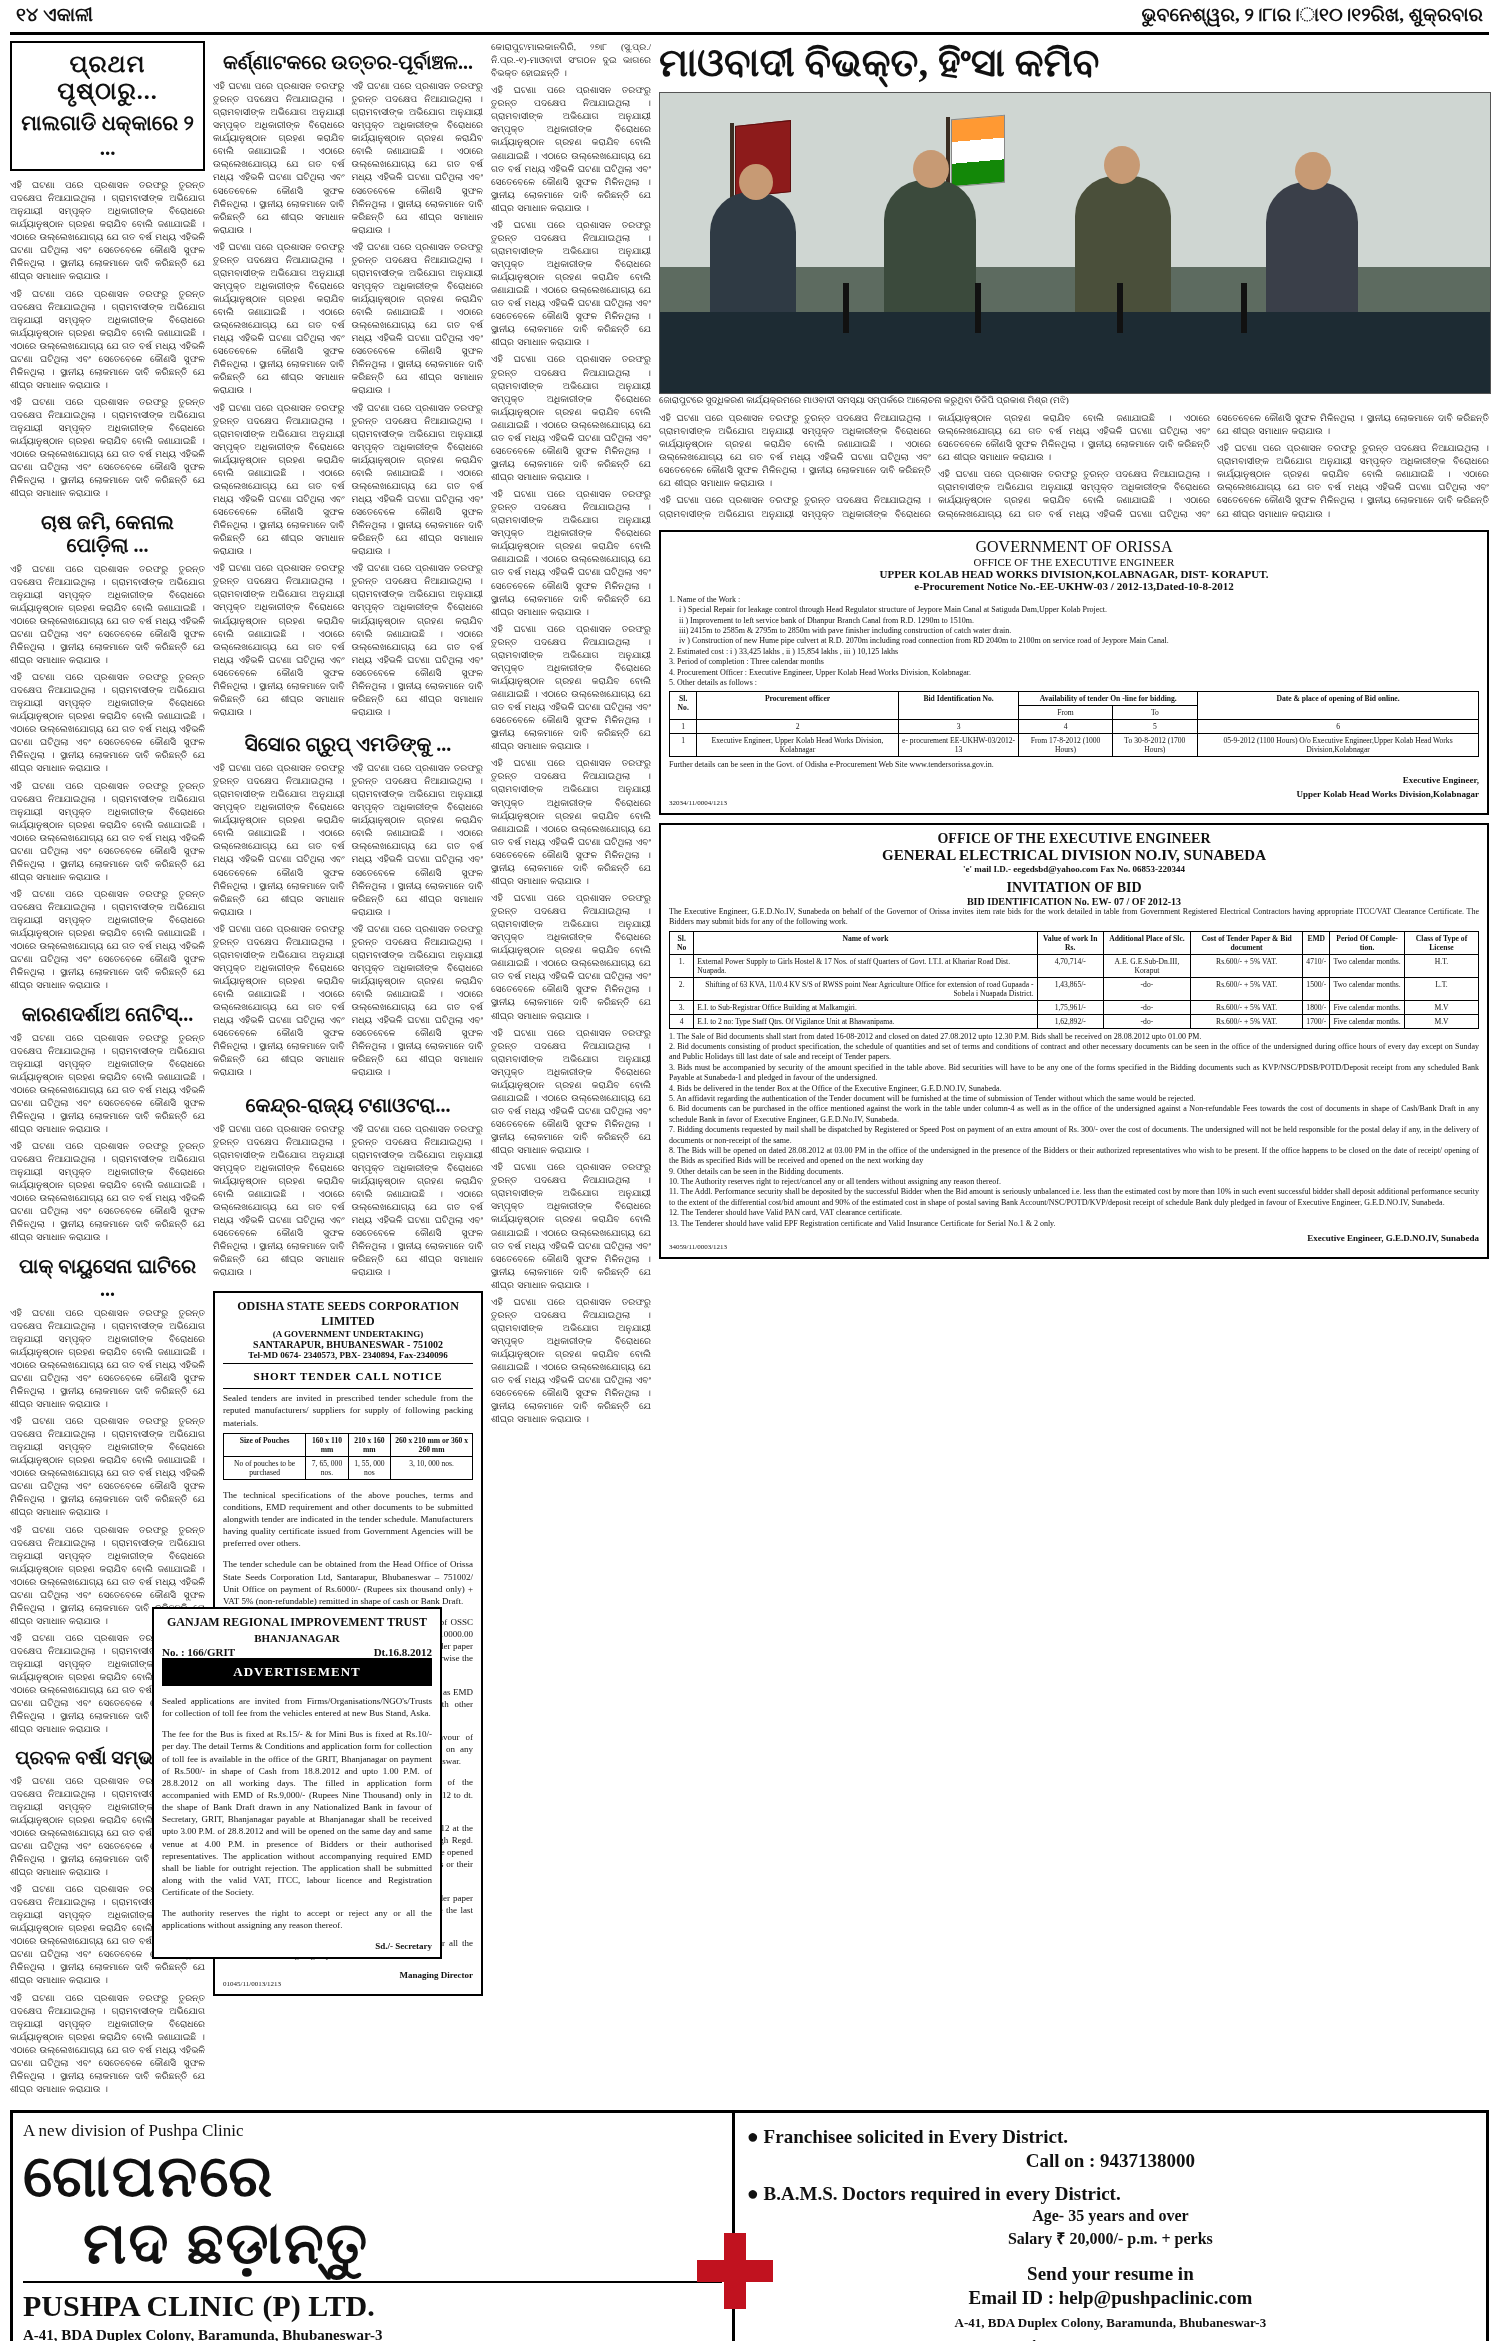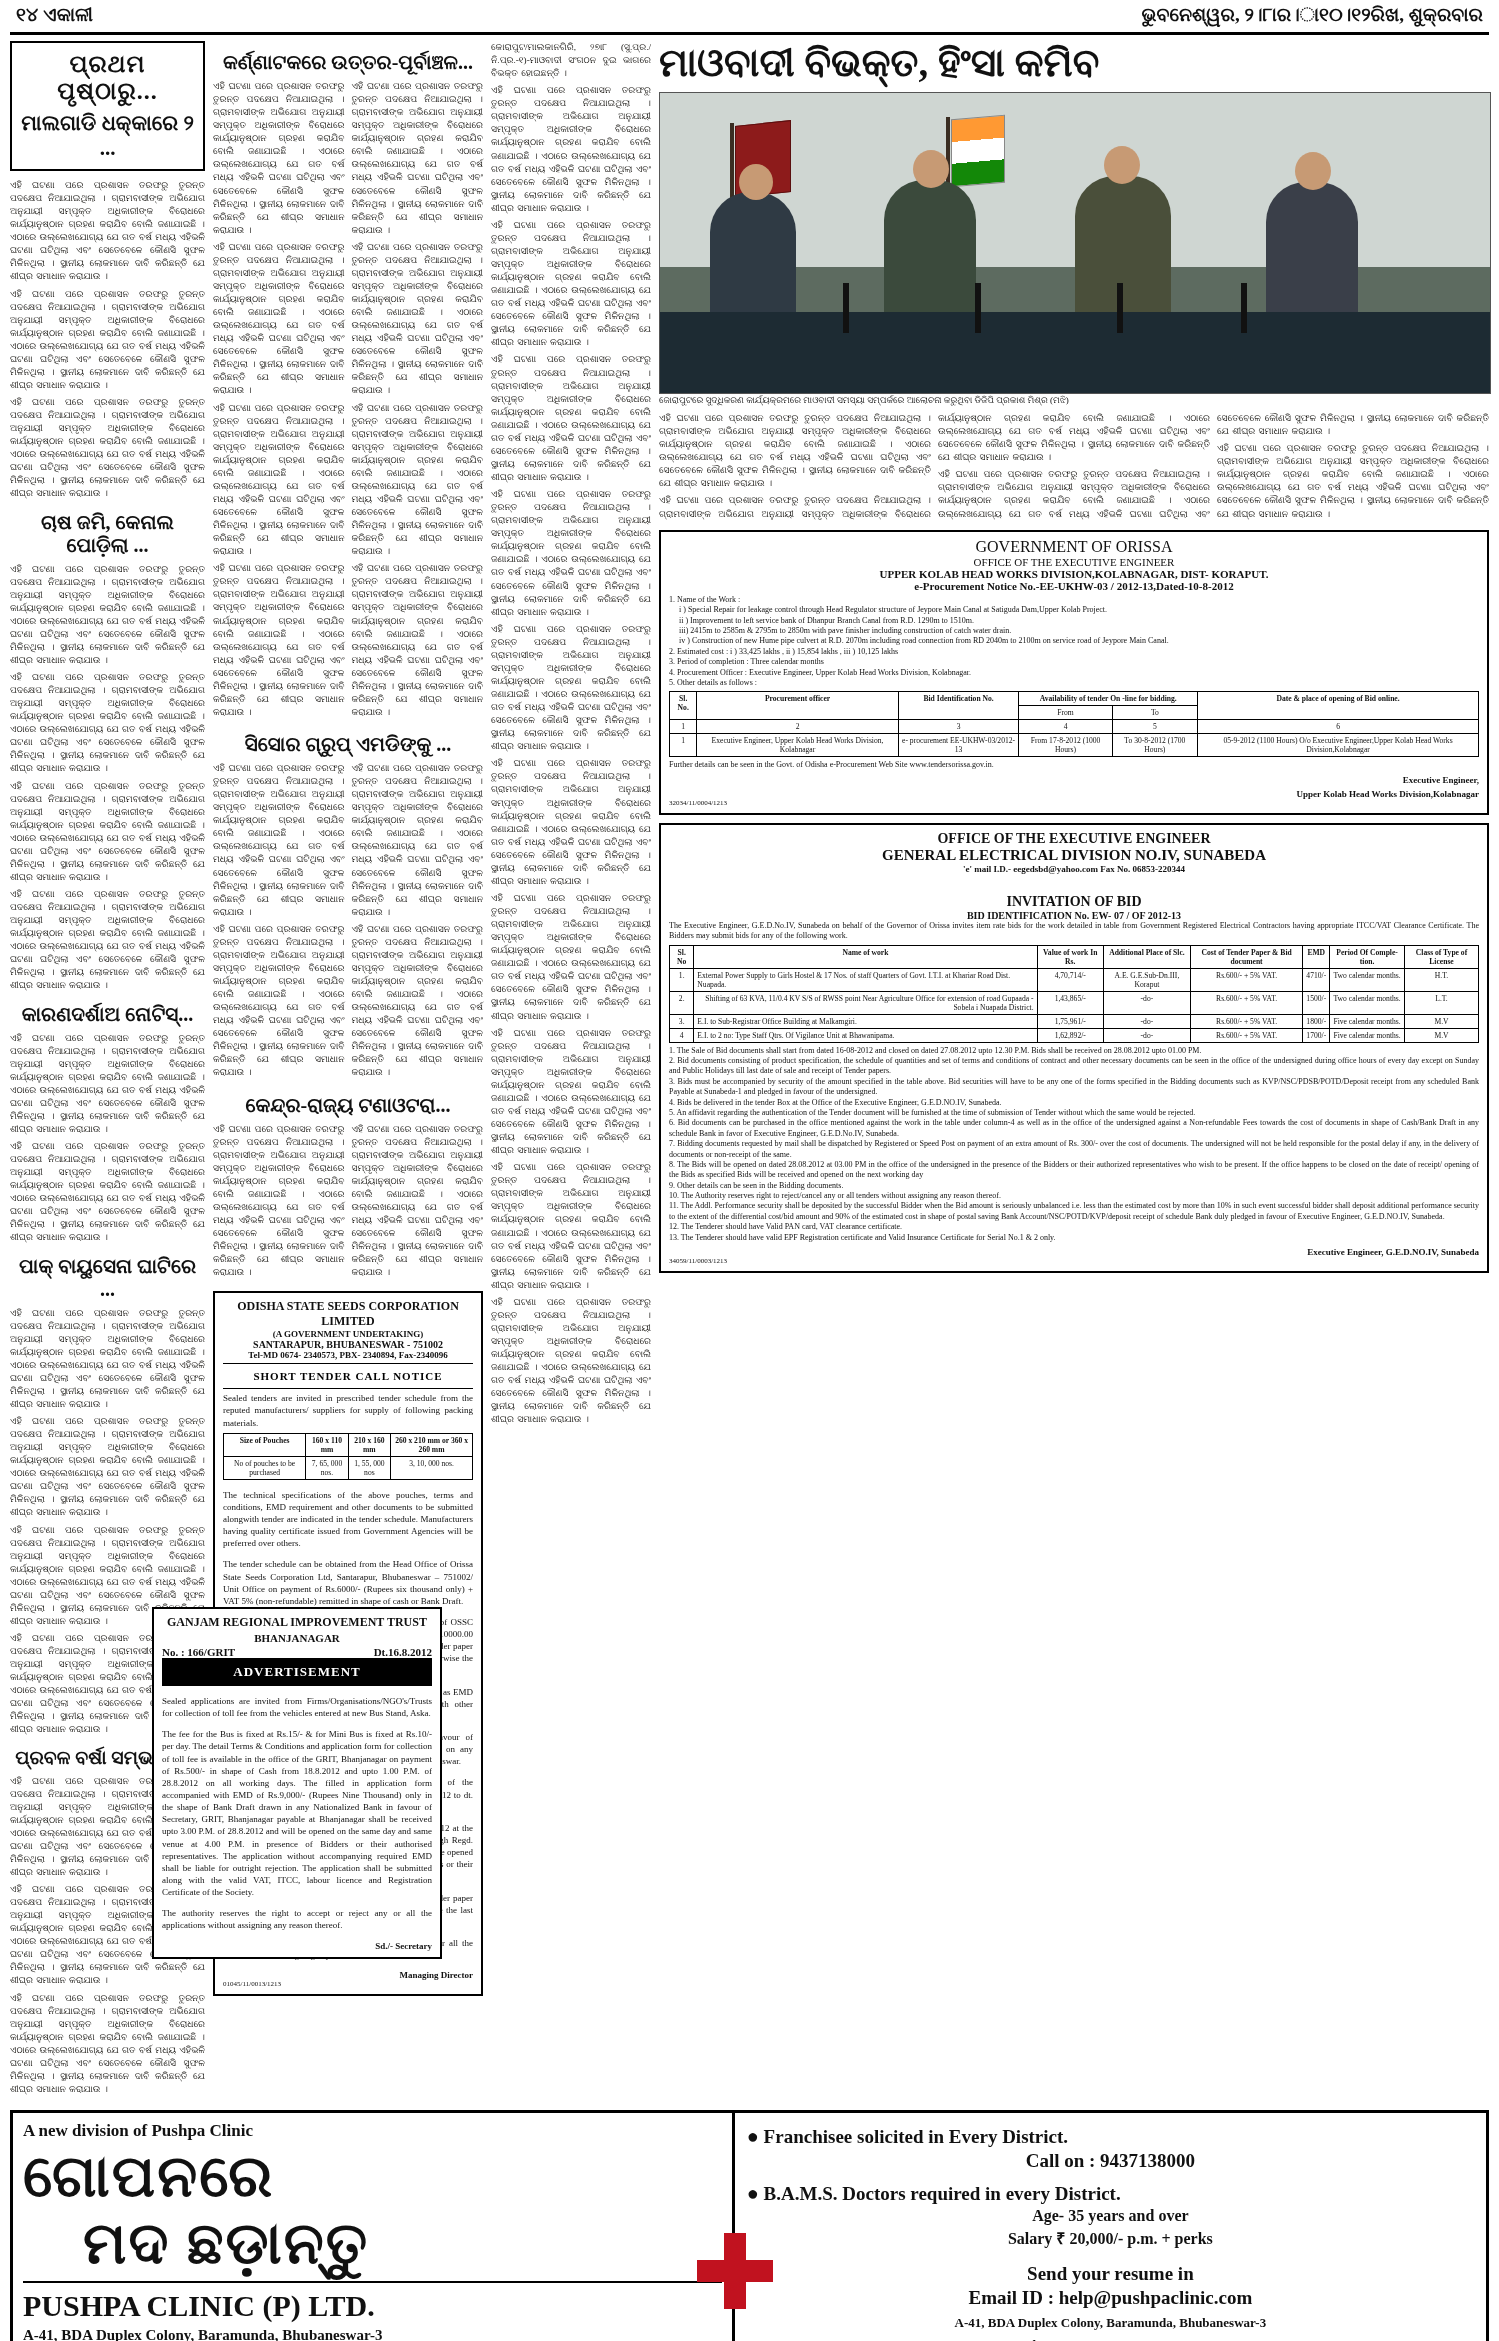--- a/index.html
+++ b/index.html
@@ -66,21 +66,21 @@
   table.t td,table.t th{border:1px solid #000;padding:2px 3px;vertical-align:top;text-align:center;}
   table.t th{font-weight:bold;}
   .lbl-band{background:#000;color:#fff;font-weight:bold;font-size:13px;padding:6px 0;text-align:center;letter-spacing:1px;}
   .sign{text-align:right;font-size:9px;font-weight:bold;margin-top:4px;}
   .tinyref{font-size:7px;}
 
   
   .banner{display:flex;border:3px solid #000;margin-top:10px;height:360px;}
   .ban-left{width:49%;border-right:3px solid #000;padding:8px 10px;box-sizing:border-box;}
   .ban-right{flex:1;padding:10px 12px;box-sizing:border-box;position:relative;}
-  .ban-left .t1{font-size:17px;font-weight:bold;font-family:"Liberation Serif",serif;}
+  .ban-left .t1{font-size:17px;font-weight:normal;font-family:"Liberation Serif",serif;}
   .ban-left .odia-big{font-size:58px;font-weight:bold;line-height:1.05;letter-spacing:2px;margin:6px 0 2px 0;}
   .ban-left .clinic{font-size:30px;font-weight:bold;letter-spacing:0px;margin-top:6px;}
   .ban-left .addr{font-size:15px;font-weight:bold;margin-top:4px;}
   .cross{position:absolute;left:-38px;top:120px;width:76px;height:76px;}
   .cross:before,.cross:after{content:"";position:absolute;background:#c1121f;}
   .cross:before{left:27px;top:0;width:22px;height:76px;}
   .cross:after{left:0;top:27px;width:76px;height:22px;}
   .bullet{font-size:19px;font-weight:bold;margin:2px 0;}
   .bullet .dot{font-size:20px;}
   .callline{font-size:19px;font-weight:bold;text-align:center;margin:2px 0 10px 0;}
@@ -312,21 +312,21 @@
         <div class="sign">Executive Engineer,</div>
         <div class="sign">Upper Kolab Head Works Division,Kolabnagar</div>
         <div class="tinyref">32034/11/0004/1213</div>
       </div>
 
       <div class="ad">
         <div class="ad-center">
           <div style="font-size:14px;font-weight:bold">OFFICE OF THE EXECUTIVE ENGINEER</div>
           <div style="font-size:15px;font-weight:bold">GENERAL ELECTRICAL DIVISION NO.IV, SUNABEDA</div>
           <div style="font-size:9px;font-weight:bold">'e' mail I.D.- eegedsbd@yahoo.com Fax No. 06853-220344</div>
-          <div style="font-size:14px;font-weight:bold;margin-top:20px">INVITATION OF BID</div>
+          <div style="font-size:14px;font-weight:bold;margin-top:6px">INVITATION OF BID</div>
           <div style="font-size:10px;font-weight:bold">BID IDENTIFICATION No. EW- 07 / OF 2012-13</div>
         </div>
         <div class="tiny">The Executive Engineer, G.E.D.No.IV, Sunabeda on behalf of the Governor of Orissa invites item rate bids for the work detailed in table from Government Registered Electrical Contractors having appropriate ITCC/VAT Clearance Certificate. The Bidders may submit bids for any of the following work.</div>
         <table class="t" style="margin-top:3px">
           <tbody>
               <tr>
             <th>Sl. No</th>
             <th>Name of work</th>
             <th>Value of work In Rs.</th>
             <th>Additional Place of Slc.</th>

